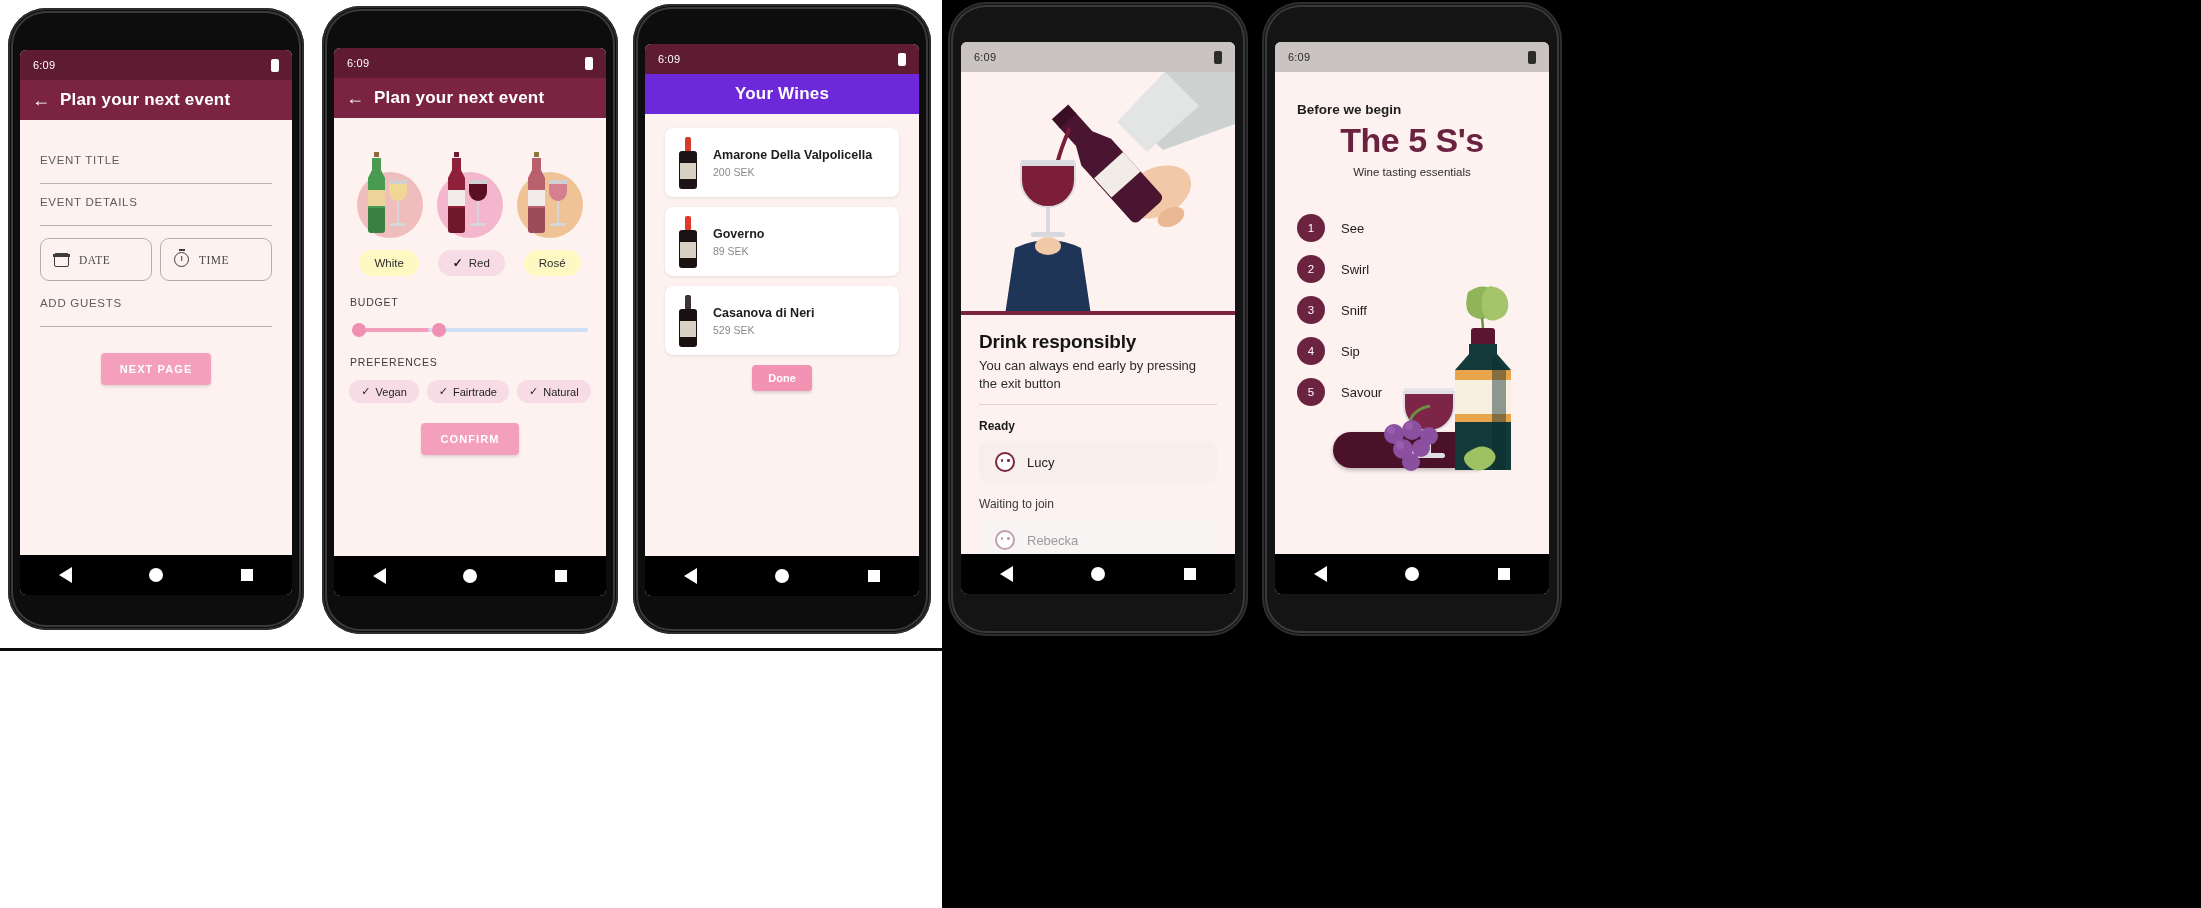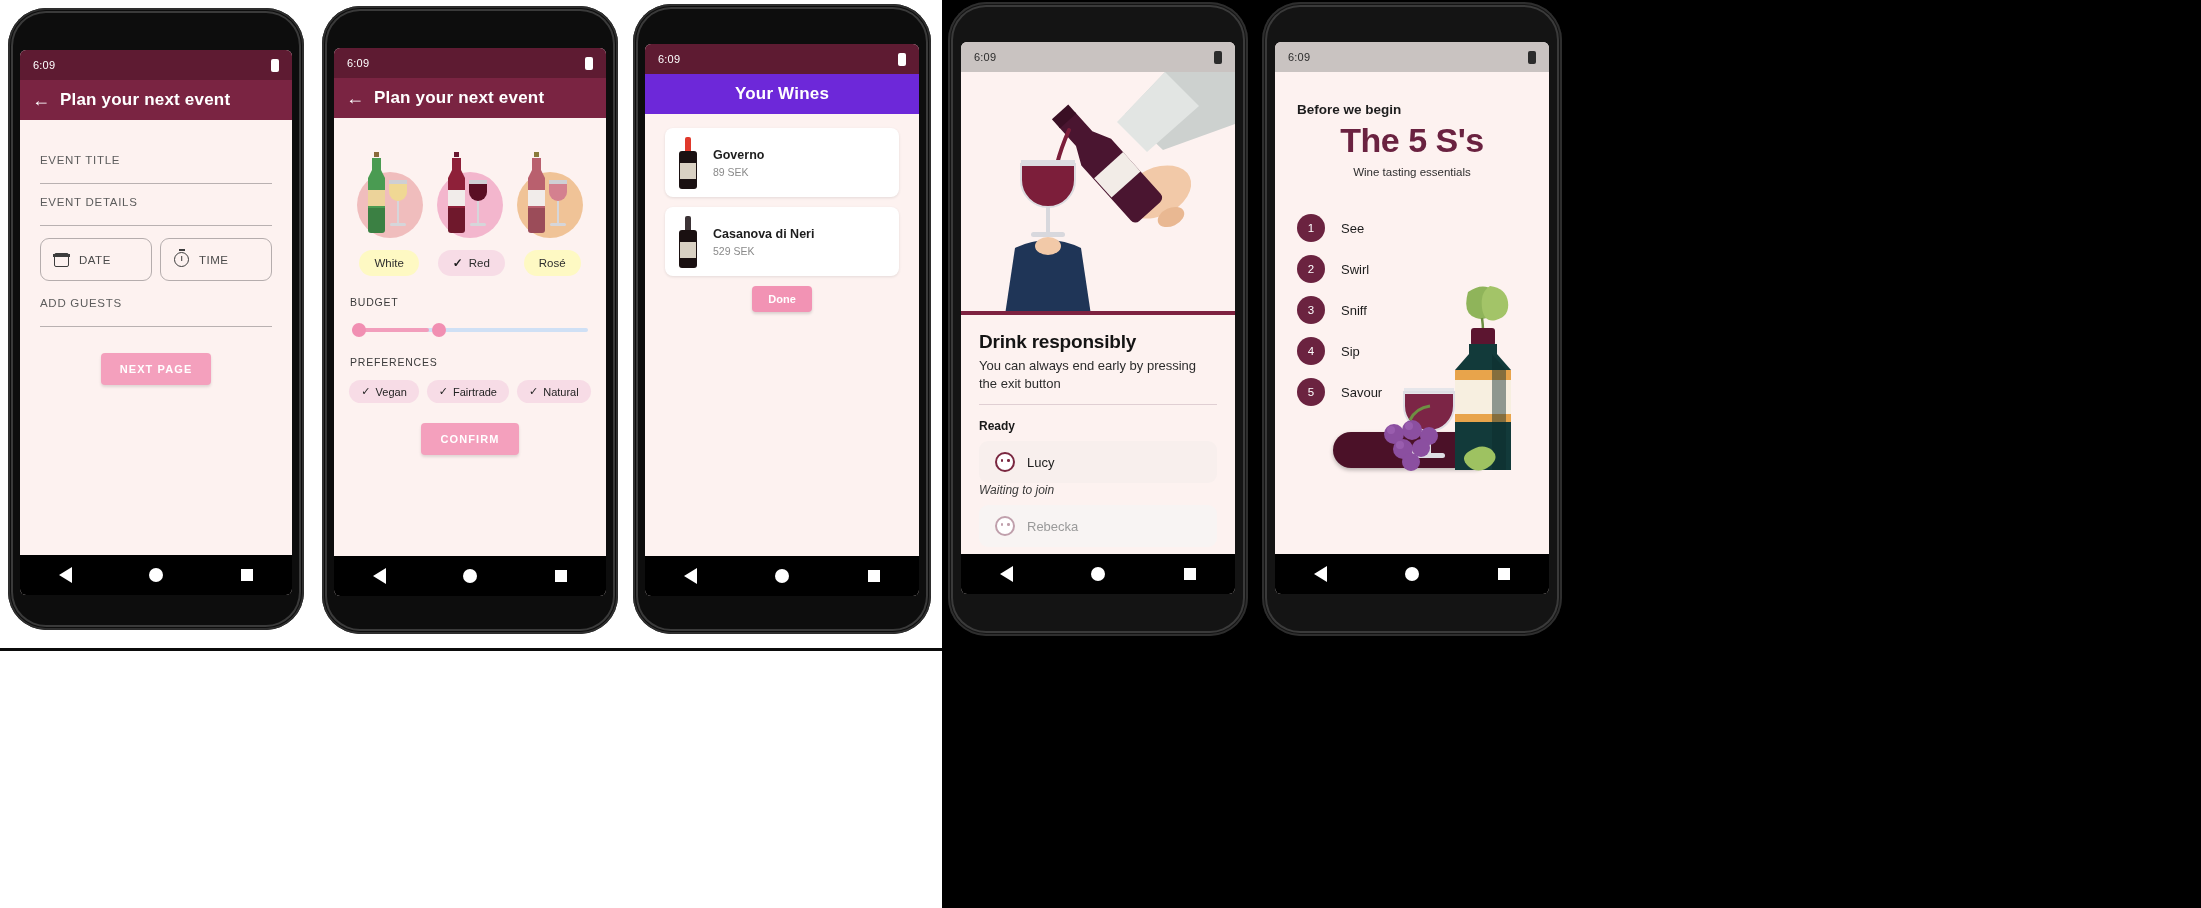--- a/index.html
+++ b/index.html
@@ -62,21 +62,21 @@
   .navbar .nv-back { width:0;height:0;border-top:8px solid transparent;border-bottom:8px solid transparent;border-right:13px solid #fff; }
   .navbar .nv-home { width:14px;height:14px;border-radius:50%;background:#fff; }
   .navbar .nv-rec { width:12px;height:12px;background:#fff; }
 
   
   .body1 { padding: 22px 20px 0 20px; }
   .fieldlabel {
     font-size: 11.5px; color:#5c5c5c; letter-spacing:.7px; margin-top: 12px;
   }
   .underline { height:1px; background:#b9b1b1; margin-top: 17px; }
-  .row-dt { display:flex; gap: 8px; margin-top: 12px; }
+  .row-dt { display:flex; gap: 8px; margin-top: 12px; font-family: Liberation Serif, serif; }
   .dtbox {
     flex:1; height: 43px; border:1px solid #b5adad; border-radius: 9px;
     display:flex; align-items:center; gap:10px; padding-left: 13px;
     font-size: 11.5px; color:#4a4a4a; letter-spacing:.5px;
   }
   .ico-cal { width:15px; height:14px; border:1.7px solid #3d3d3d; border-radius:2px; position:relative;}
   .ico-cal:before{content:"";position:absolute;left:-1.7px;right:-1.7px;top:0;height:3.5px;background:#3d3d3d;}
   .ico-clock { width:15px;height:15px;border:1.7px solid #3d3d3d;border-radius:50%;position:relative;}
   .ico-clock:before{content:"";position:absolute;left:50%;top:-4px;width:6px;height:2px;background:#3d3d3d;transform:translateX(-50%);}
   .ico-clock:after{content:"";position:absolute;left:50%;top:2.5px;width:1.6px;height:5px;background:#3d3d3d;transform:translateX(-50%);}
@@ -343,20 +343,31 @@
       <div style="background:#5e1b32;">
         <div class="statusbar">
           <span>6:09</span>
           <span class="batt"></span>
         </div>
       </div>
       <div class="appbar centered" style="background:#6d28d9;">
         <span class="title">Your Wines</span>
       </div>
       <div class="body3">
+        <div class="wine-card">
+          <div class="bottle-thumb">
+            <div class="neck" style="background:#d63a2a;"></div>
+            <div class="body" style="background:#1c1315;"></div>
+            <div class="label"></div>
+          </div>
+          <div>
+            <div class="wine-name">Amarone Della Valpolicella</div>
+            <div class="wine-price">200 SEK</div>
+          </div>
+        </div>
         <div class="wine-card">
           <div class="bottle-thumb">
             <div class="neck" style="background:#e0392c;"></div>
             <div class="body" style="background:#1a1112;"></div>
             <div class="label"></div>
           </div>
           <div>
             <div class="wine-name">Governo</div>
             <div class="wine-price">89 SEK</div>
           </div>
@@ -424,21 +435,21 @@
       </rect></div>
       <div class="sheet4">
         <div class="h4-title">Drink responsibly</div>
         <div class="h4-sub">You can always end early by pressing the exit button</div>
         <div class="hr4"></div>
         <div class="lbl4">Ready</div>
         <div class="person">
           <span class="avatar"></span>
           <span class="pname">Lucy</span>
         </div>
-        <div class="lbl4 mut" style="font-style:italic;">Waiting to join</div>
+        <div class="lbl4 mut" style="margin-top:14px;">Waiting to join</div>
         <div class="person waiting">
           <span class="avatar dim"></span>
           <span class="pname">Rebecka</span>
         </div>
         <button class="btn-dark">Ready</button>
       </div>
       <div class="navbar">
         <span class="nv-back"></span>
         <span class="nv-home"></span>
         <span class="nv-rec"></span>

